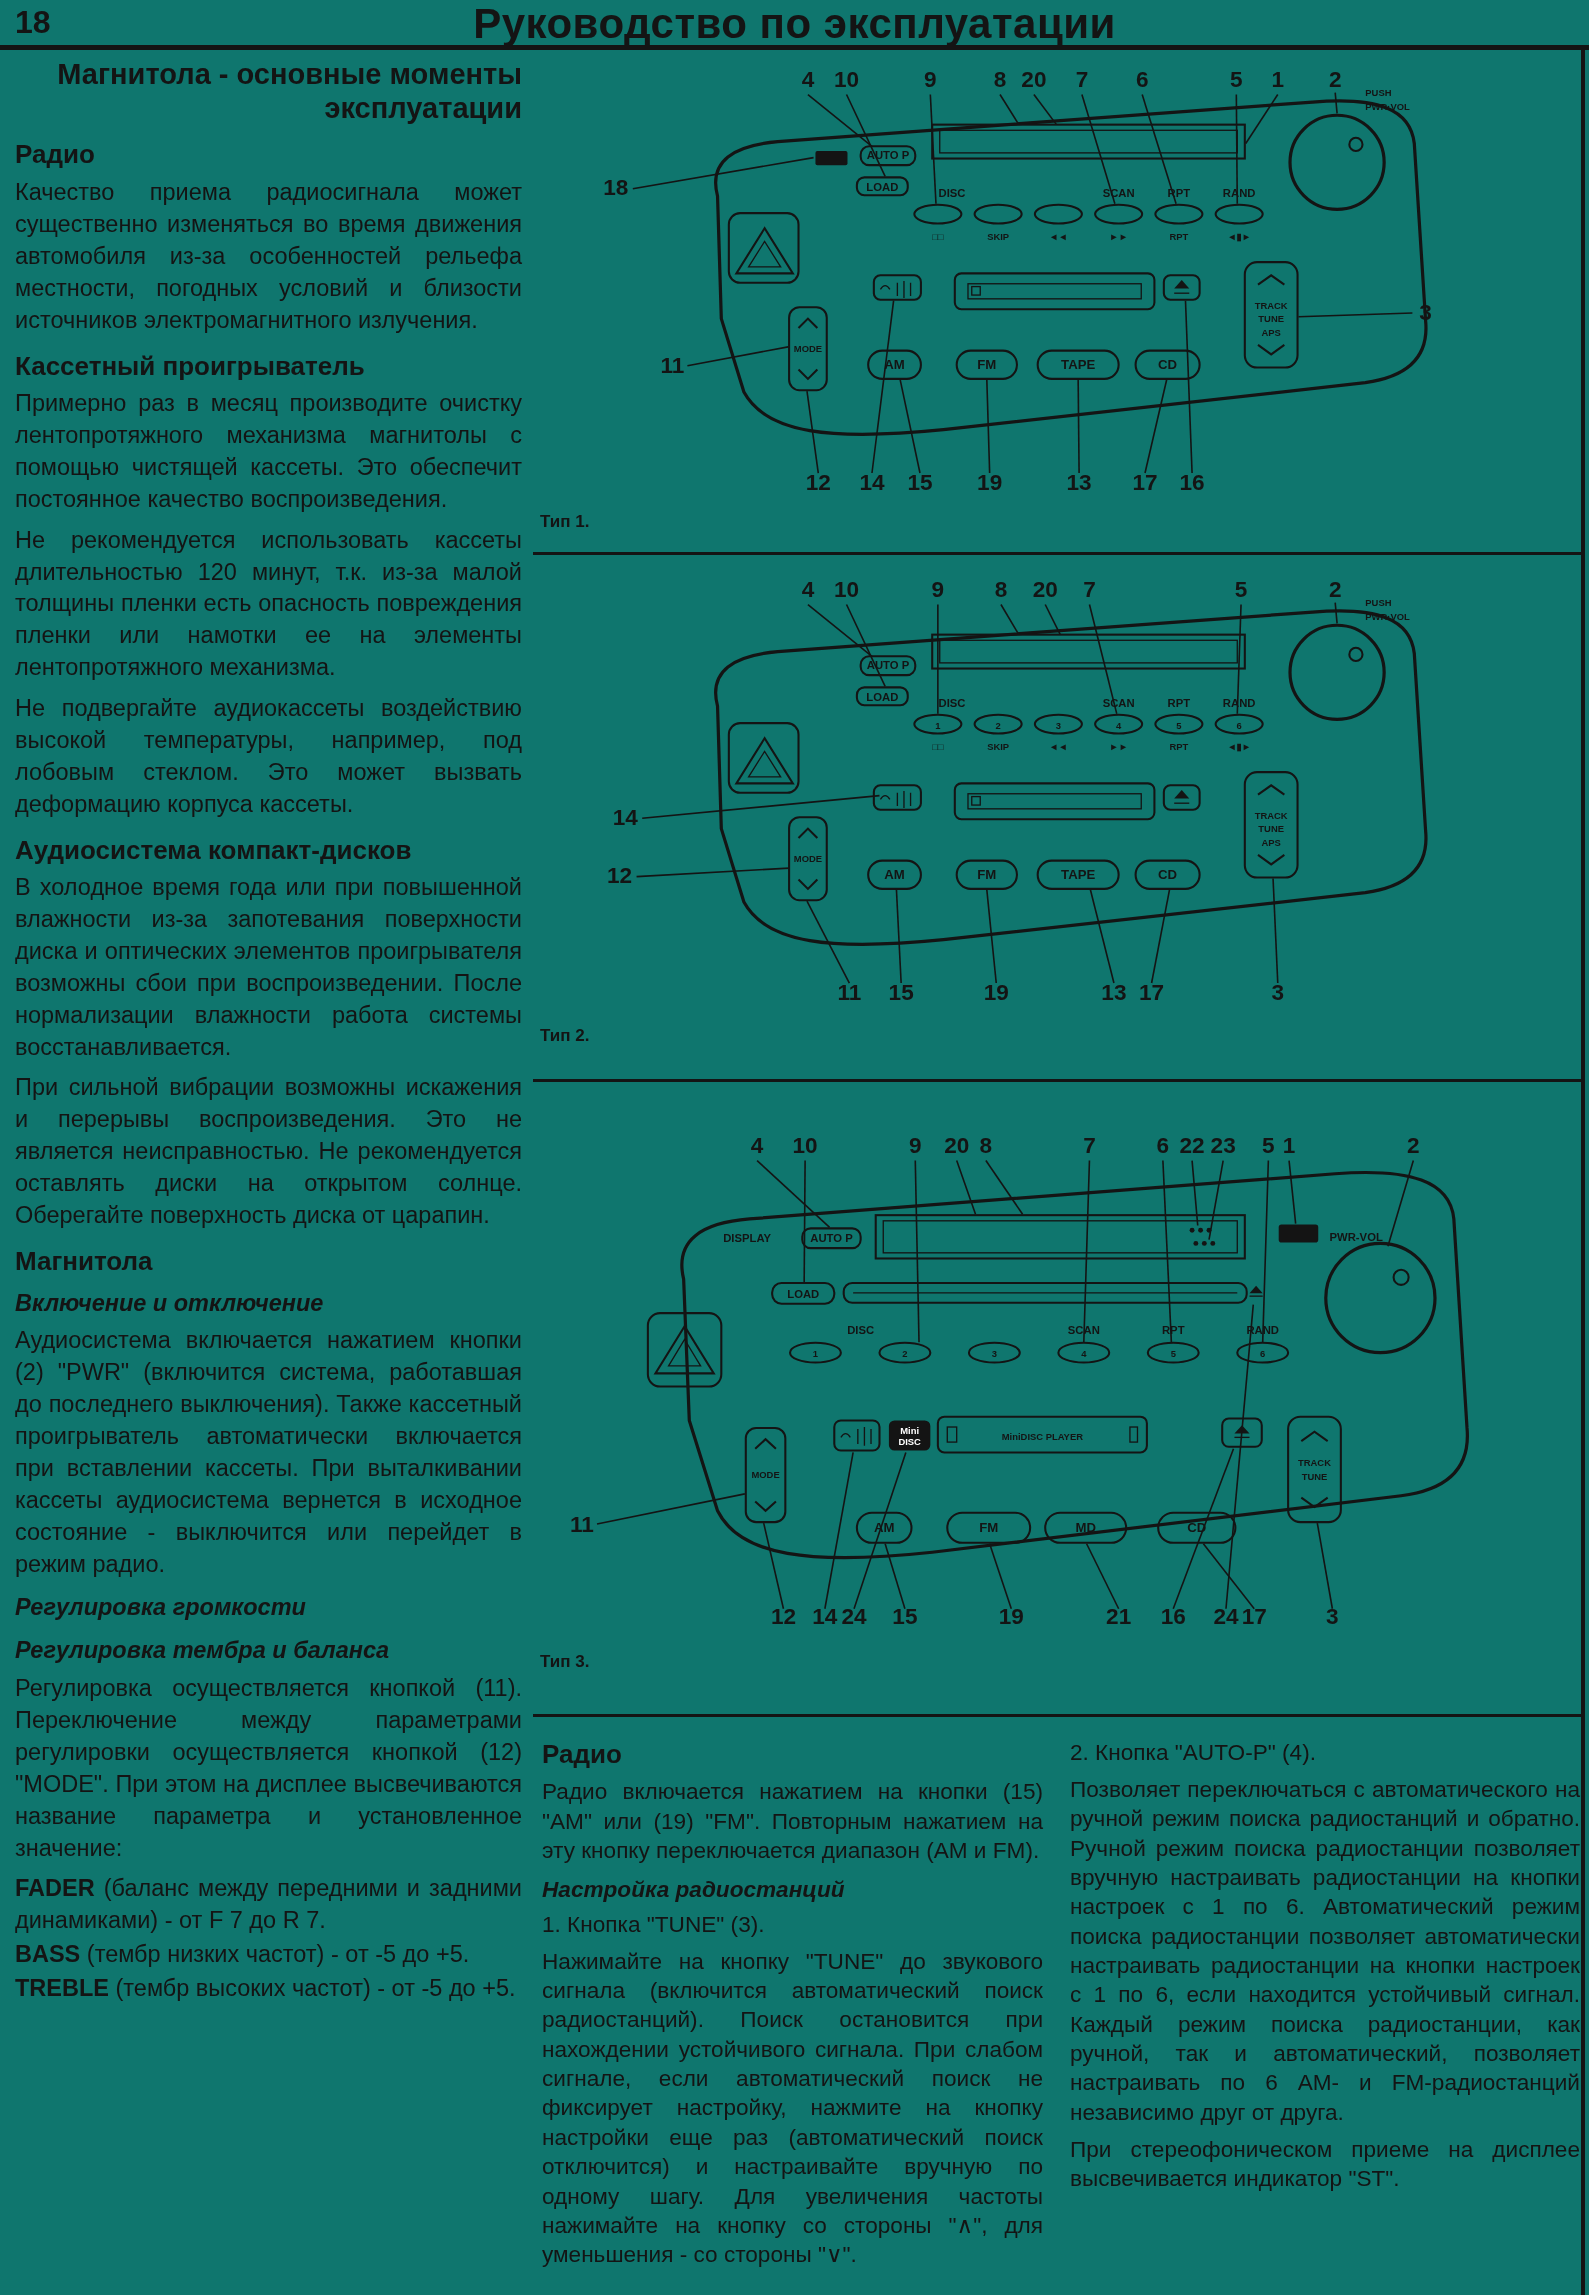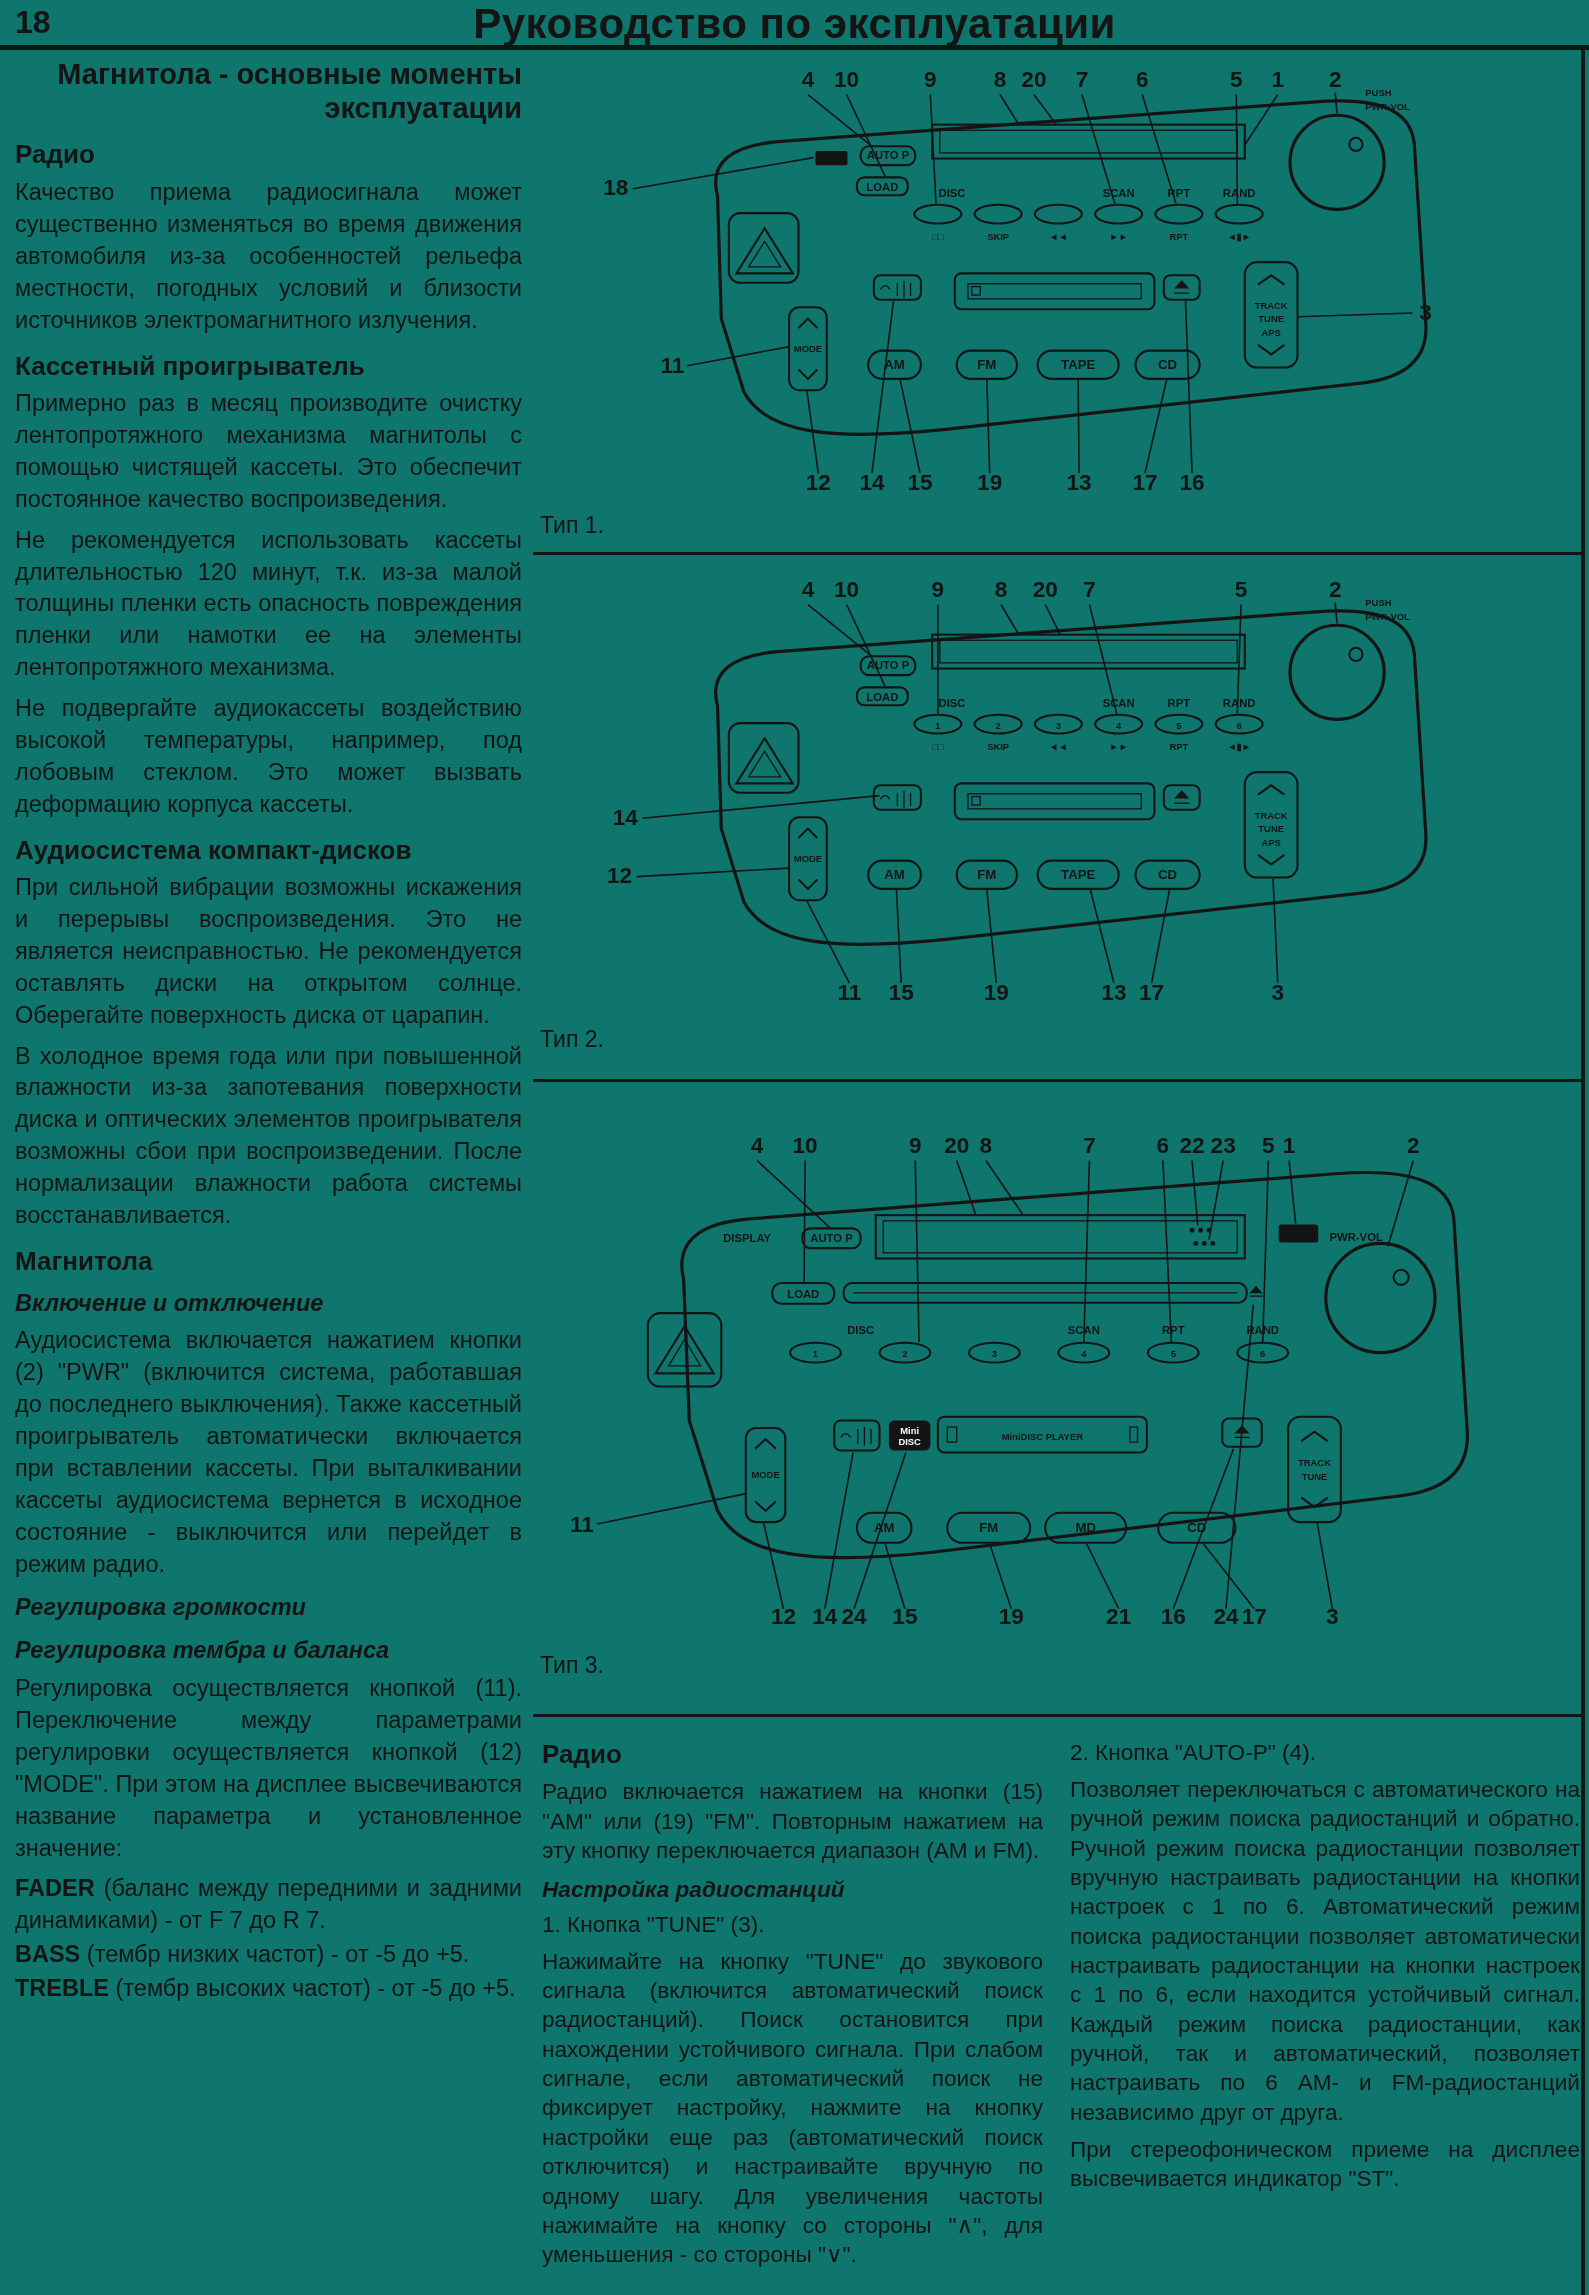--- a/index.html
+++ b/index.html
@@ -12,21 +12,21 @@
   .leftcol{position:absolute;left:15px;top:58px;width:507px;font-size:23.5px;line-height:1.36;text-align:justify;overflow-wrap:break-word;}
   .leftcol h1{font-size:29px;line-height:1.16;margin:0 0 9px;text-align:right;}
   .leftcol h2{font-size:26px;line-height:1.12;margin:15px 0 7.5px;text-align:left;}
   .leftcol h3{font-size:23.5px;font-style:italic;margin:11.3px 0 5.6px;text-align:left;}
   .leftcol p{margin:0 0 8.5px;}
   .leftcol p.li{margin:0 0 1.9px;}
   .bcol{position:absolute;top:1738px;font-size:22.6px;line-height:1.3;text-align:justify;overflow-wrap:break-word;}
   .bcol h2{font-size:26px;margin:0 0 5.6px;text-align:left;}
   .bcol h3{font-size:22.6px;font-style:italic;margin:9.4px 0 5.6px;text-align:left;}
   .bcol p{margin:0 0 7.5px;}
-  .type-label{position:absolute;font-size:23px;font-weight:normal;}
+  .type-label{position:absolute;font-size:17px;font-weight:bold;}
   svg.dg{position:absolute;}
   svg text{font-family:"Liberation Sans",sans-serif;fill:#141414;}
   .co{font-size:24px;font-weight:bold;text-anchor:middle;}
   .bl{font-size:14px;font-weight:bold;text-anchor:middle;}
   .tl{font-size:12px;font-weight:bold;text-anchor:middle;}
   .tn{font-size:10px;font-weight:bold;text-anchor:middle;}
   .st{text-anchor:start;}
   .w{fill:#fff;}
   .ot{fill:none;stroke:#141414;stroke-width:3.4;stroke-linejoin:round;}
   .b2{fill:none;stroke:#141414;stroke-width:2.2;}
@@ -46,22 +46,22 @@
 
   <div class="leftcol">
     <h1>Магнитола - основные моменты эксплуатации</h1>
     <h2>Радио</h2>
     <p>Качество приема радиосигнала может существенно изменяться во время движения автомобиля из-за особенностей рельефа местности, погодных условий и близости источников электромагнитного излучения.</p>
     <h2>Кассетный проигрыватель</h2>
     <p>Примерно раз в месяц производите очистку лентопротяжного механизма магнитолы с помощью чистящей кассеты. Это обеспечит постоянное качество воспроизведения.</p>
     <p>Не рекомендуется использовать кассеты длительностью 120 минут, т.к. из-за малой толщины пленки есть опасность повреждения пленки или намотки ее на элементы лентопротяжного механизма.</p>
     <p>Не подвергайте аудиокассеты воздействию высокой температуры, например, под лобовым стеклом. Это может вызвать деформацию корпуса кассеты.</p>
     <h2>Аудиосистема компакт-дисков</h2>
+    <p>В холодное время года или при повышенной влажности из-за запотевания поверхности диска и оптических элементов проигрывателя возможны сбои при воспроизведении. После нормализации влажности работа системы восстанавливается.</p>
     <p>При сильной вибрации возможны искажения и перерывы воспроизведения. Это не является неисправностью. Не рекомендуется оставлять диски на открытом солнце. Оберегайте поверхность диска от царапин.</p>
-    <p>В холодное время года или при повышенной влажности из-за запотевания поверхности диска и оптических элементов проигрывателя возможны сбои при воспроизведении. После нормализации влажности работа системы восстанавливается.</p>
     <h2>Магнитола</h2>
     <h3>Включение и отключение</h3>
     <p>Аудиосистема включается нажатием кнопки (2) "PWR" (включится система, работавшая до последнего выключения). Также кассетный проигрыватель автоматически включается при вставлении кассеты. При выталкивании кассеты аудиосистема вернется в исходное состояние - выключится или перейдет в режим радио.</p>
     <h3>Регулировка громкости</h3>
     <h3>Регулировка тембра и баланса</h3>
     <p>Регулировка осуществляется кнопкой (11). Переключение между параметрами регулировки осуществляется кнопкой (12) "MODE". При этом на дисплее высвечиваются название параметра и установленное значение:</p>
     <p class="li"><b>FADER</b><span> (баланс между передними и задними динамиками) - от F 7 до R 7.</span></p>
     <p class="li"><b>BASS</b><span> (тембр низких частот) - от -5 до +5.</span></p>
     <p class="li"><b>TREBLE</b><span> (тембр высоких частот) - от -5 до +5.</span></p>
   </div>

